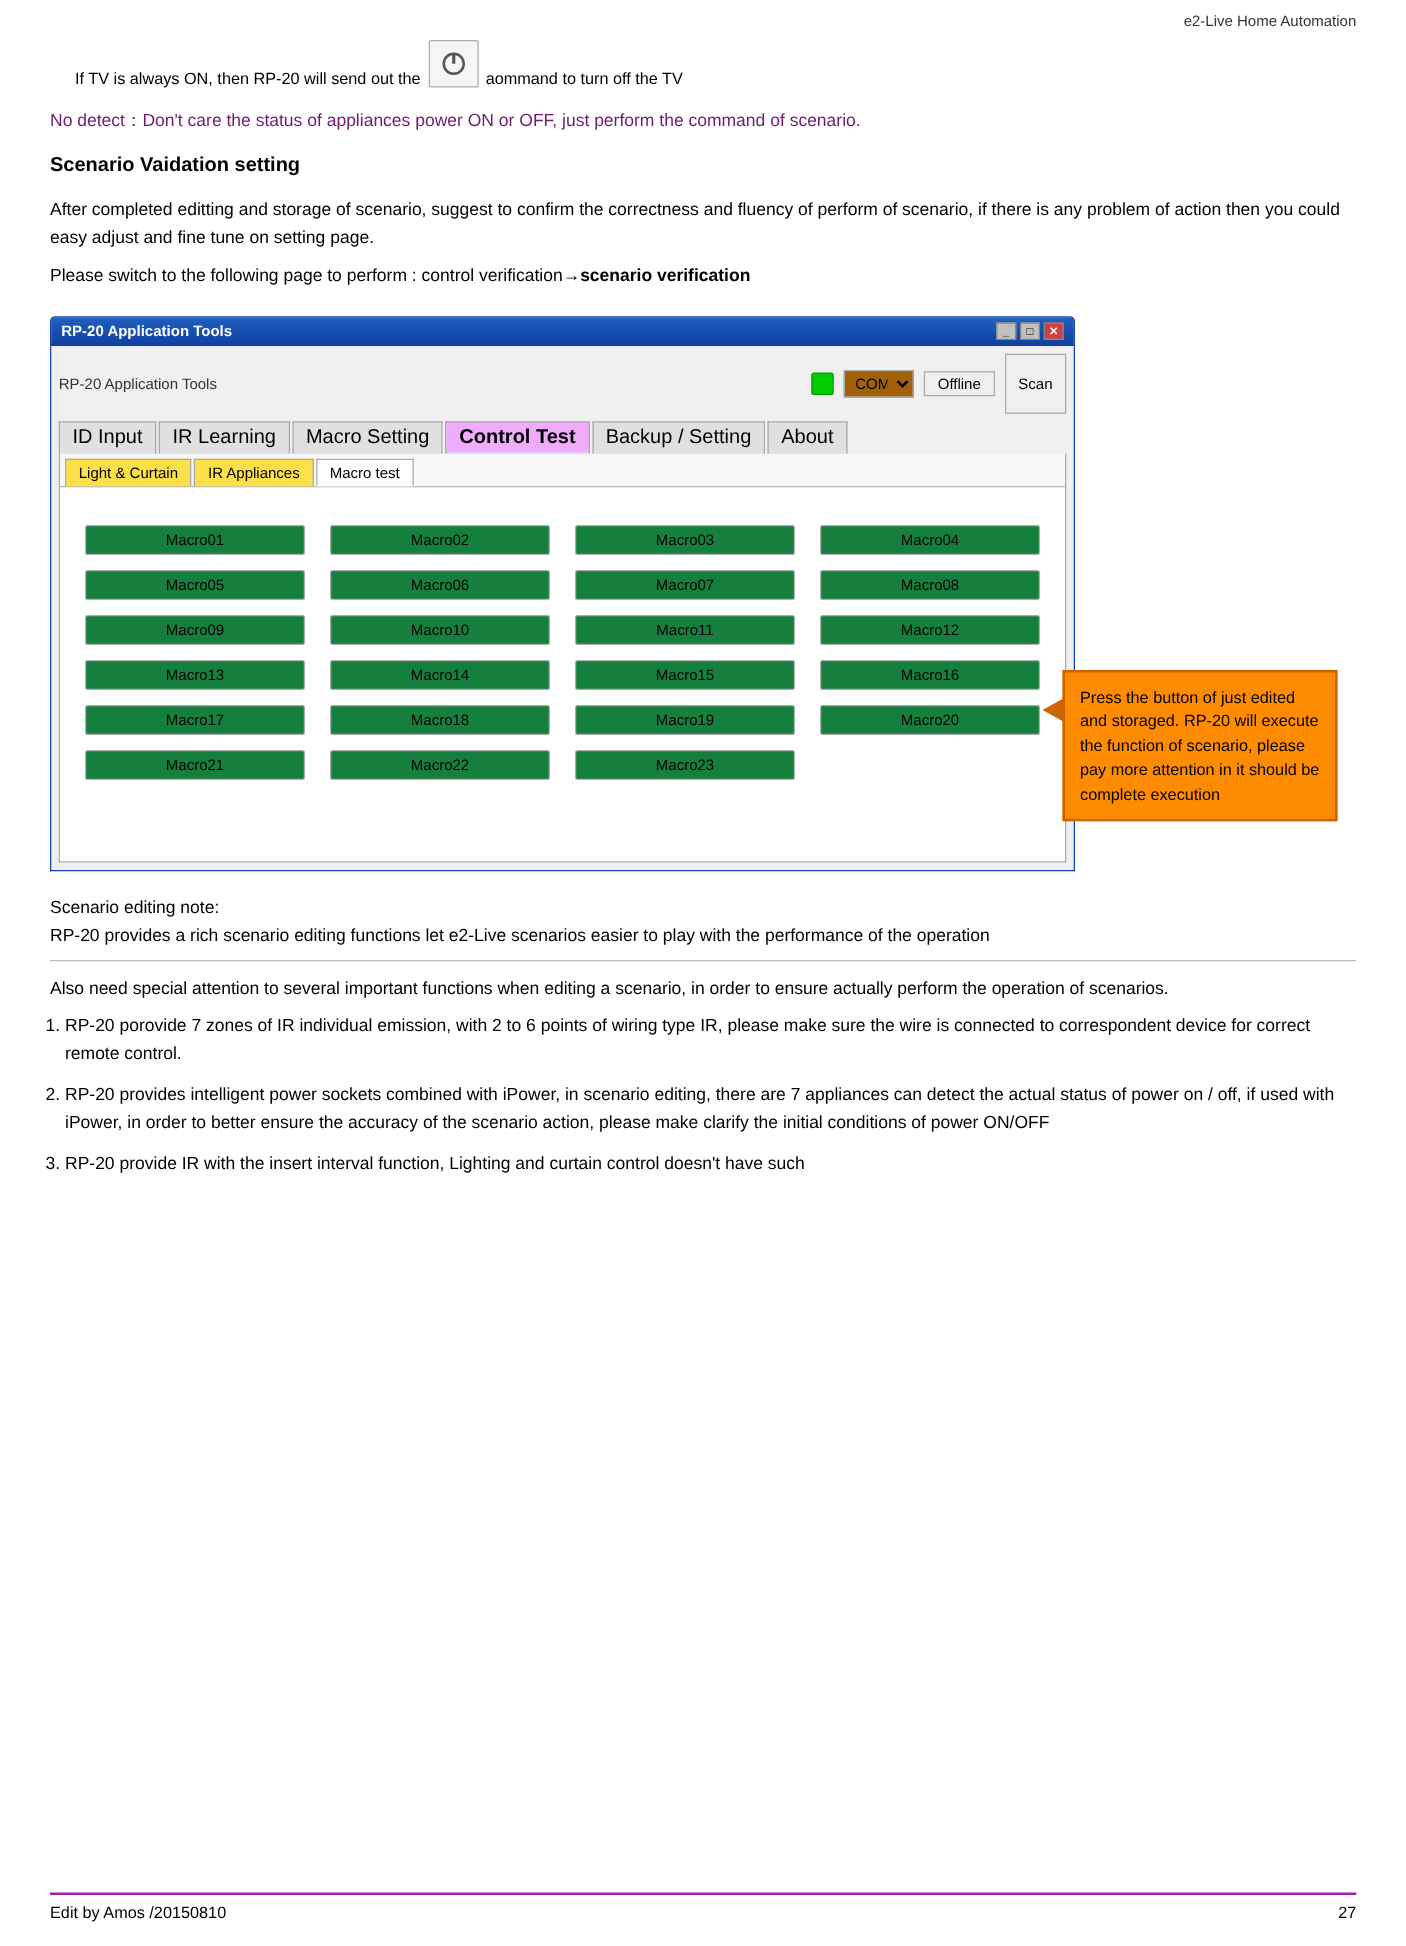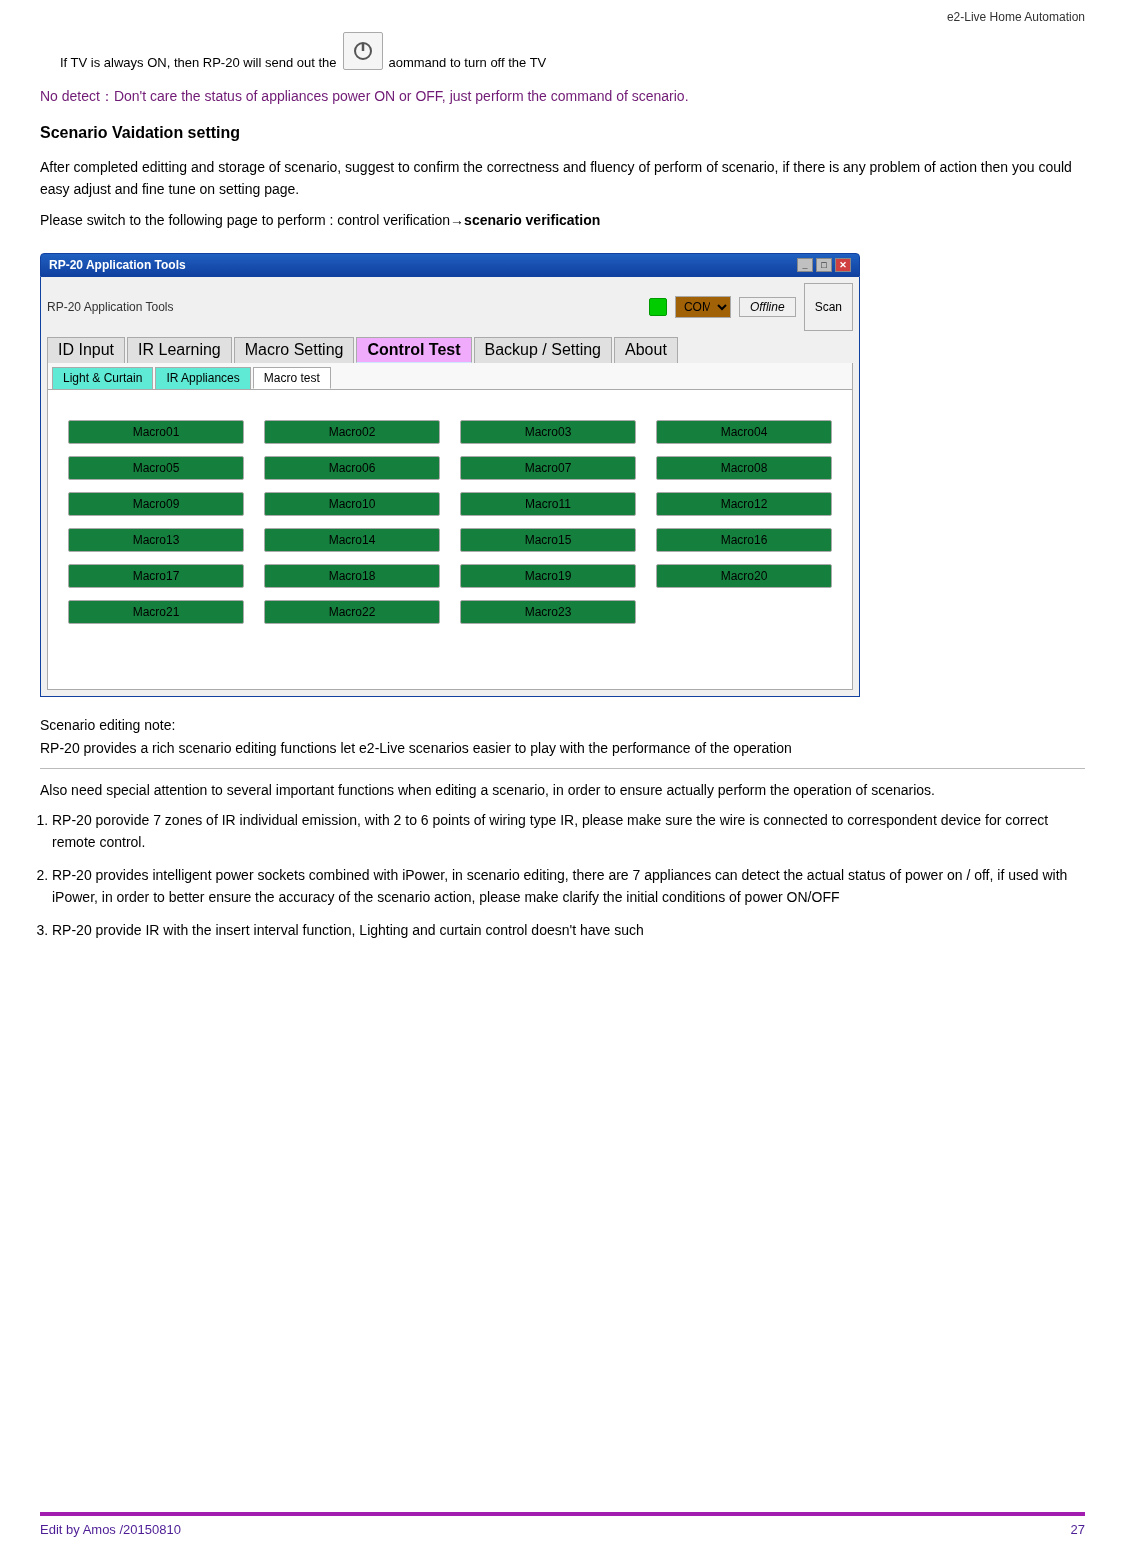--- a/index.html
+++ b/index.html
@@ -124,21 +124,20 @@
       border: 1px solid #aaa;
       background: #a16207;
       width: 56px;
     }
     .offline-btn {
       font-size: 12px;
       padding: 2px 10px;
       border: 1px solid #aaa;
       background: #f0f0f0;
       cursor: pointer;
-      font-style: italic;
     }
     .scan-btn {
       font-size: 12px;
       padding: 16px 10px;
       border: 1px solid #aaa;
       background: #f0f0f0;
       cursor: pointer;
     }
     
     .tabs-row {
@@ -164,21 +163,21 @@
       gap: 2px;
       background: #f8f8f8;
       border: 1px solid #aaa;
       border-top: none;
       padding: 4px 4px 0 4px;
     }
     .subtab {
       font-size: 12px;
       padding: 3px 10px;
       border: 1px solid #aaa;
-      background: #5eead4;
+      background: #fde047;
       cursor: pointer;
       border-bottom: none;
     }
     .subtab.active {
       background: #fff;
       border-bottom: 1px solid #fff;
     }
     
     .macro-area {
       background: #fff;
@@ -239,22 +238,22 @@
       margin-bottom: 10px;
     }
     .footer {
       position: absolute;
       bottom: 20px;
       left: 40px;
       right: 40px;
       display: flex;
       justify-content: space-between;
       font-size: 13px;
-      color: #4c1d95;
-      border-top: 4px solid #a21caf;
+      color: #000000;
+      border-top: 2px solid #a21caf;
       padding-top: 6px;
     }
     .window-outer {
       position: relative;
       display: inline-block;
       width: 820px;
     }
     .horizontal-rule {
       border: none;
       border-top: 1px solid #bbb;
@@ -362,20 +361,24 @@
             <button class="macro-btn">Macro19</button>
             <button class="macro-btn">Macro20</button>
             <button class="macro-btn">Macro21</button>
             <button class="macro-btn">Macro22</button>
             <button class="macro-btn">Macro23</button>
           </div>
       </div>
     </div>
   </div>
   
+  <div class="callout-box">
+    <div class="callout-arrow"></div>
+    <span>Press the button of just edited and storaged. RP-20 will execute the function of scenario, please pay more attention in it should be complete execution</span>
+  </div>
 </div>
 
 
 <p class="section-note">Scenario editing note:</p>
 <p class="body-text">RP-20 provides a rich scenario editing functions let e2-Live scenarios easier to play with the performance of the operation</p>
 <hr class="horizontal-rule">
 <p class="body-text">Also need special attention to several important functions when editing a scenario, in order to ensure actually perform the operation of scenarios.</p>
 <ol id="numbered-list">
 <li>RP-20 porovide 7 zones of IR individual emission, with 2 to 6 points of wiring type IR, please make sure the wire is connected to correspondent device for correct remote control.</li>
     <li>RP-20 provides intelligent power sockets combined with iPower, in scenario editing, there are 7 appliances can detect the actual status of power on / off, if used with iPower, in order to better ensure the accuracy of the scenario action, please make clarify the initial conditions of power ON/OFF</li>

